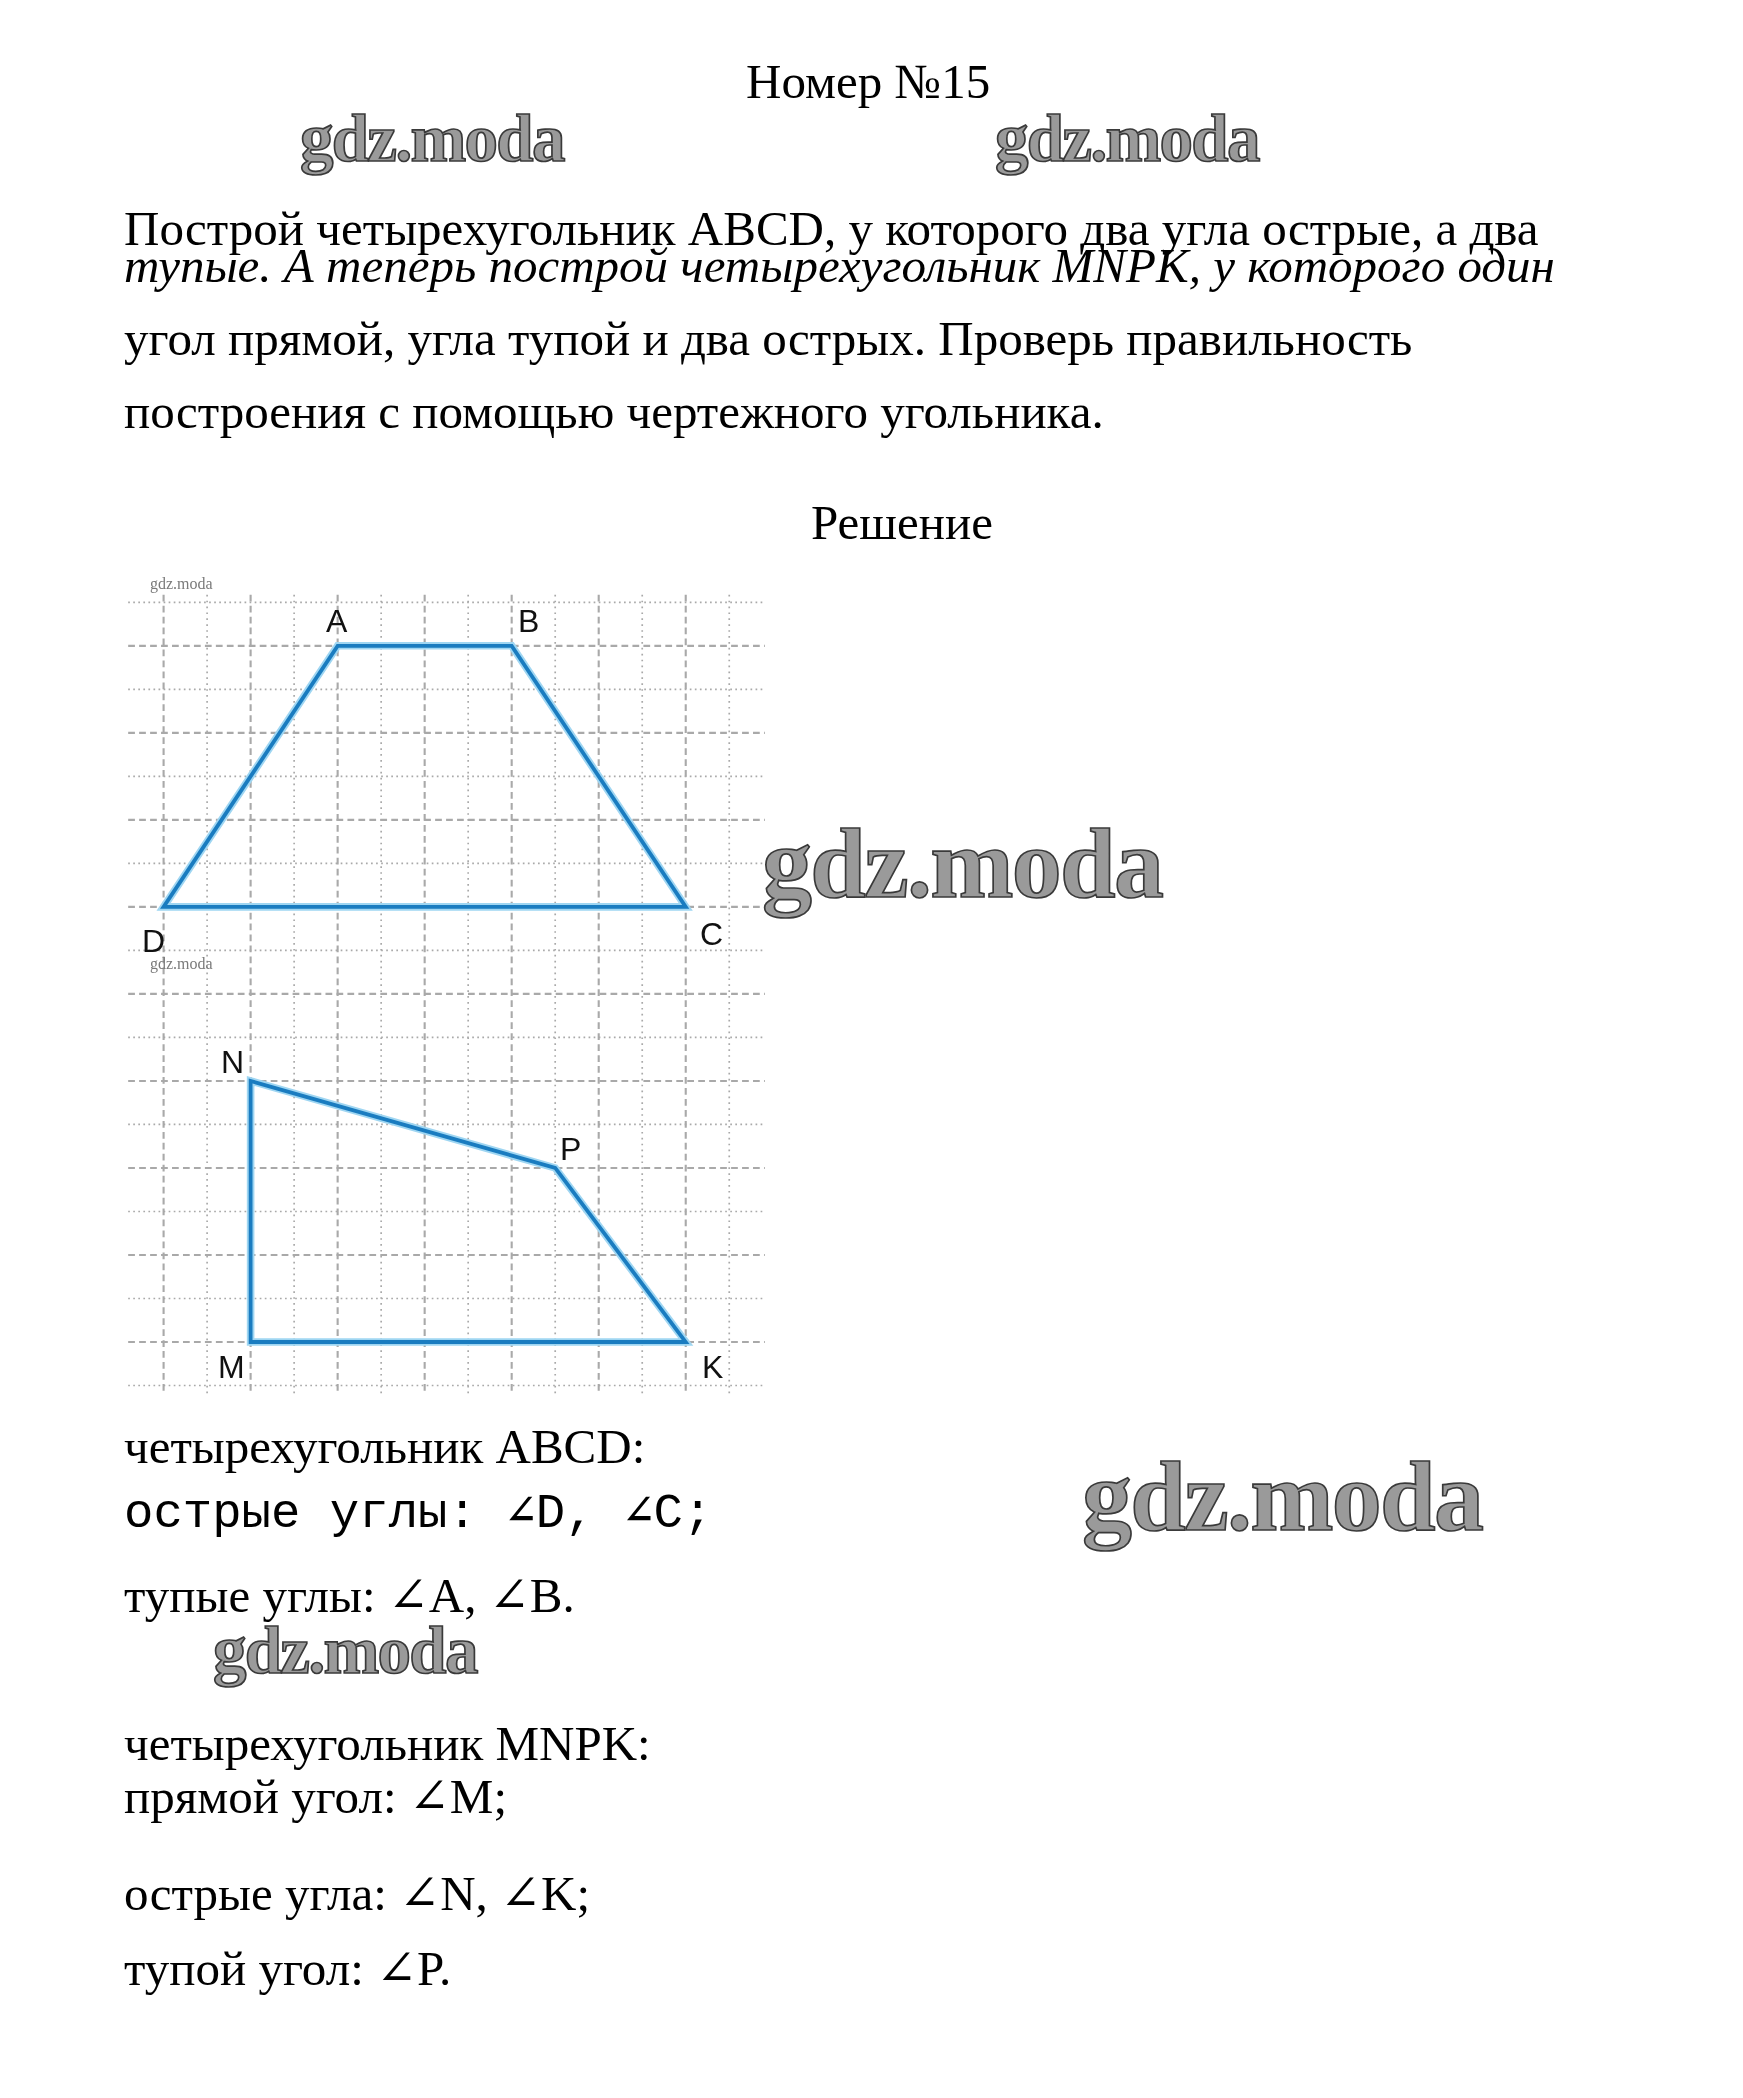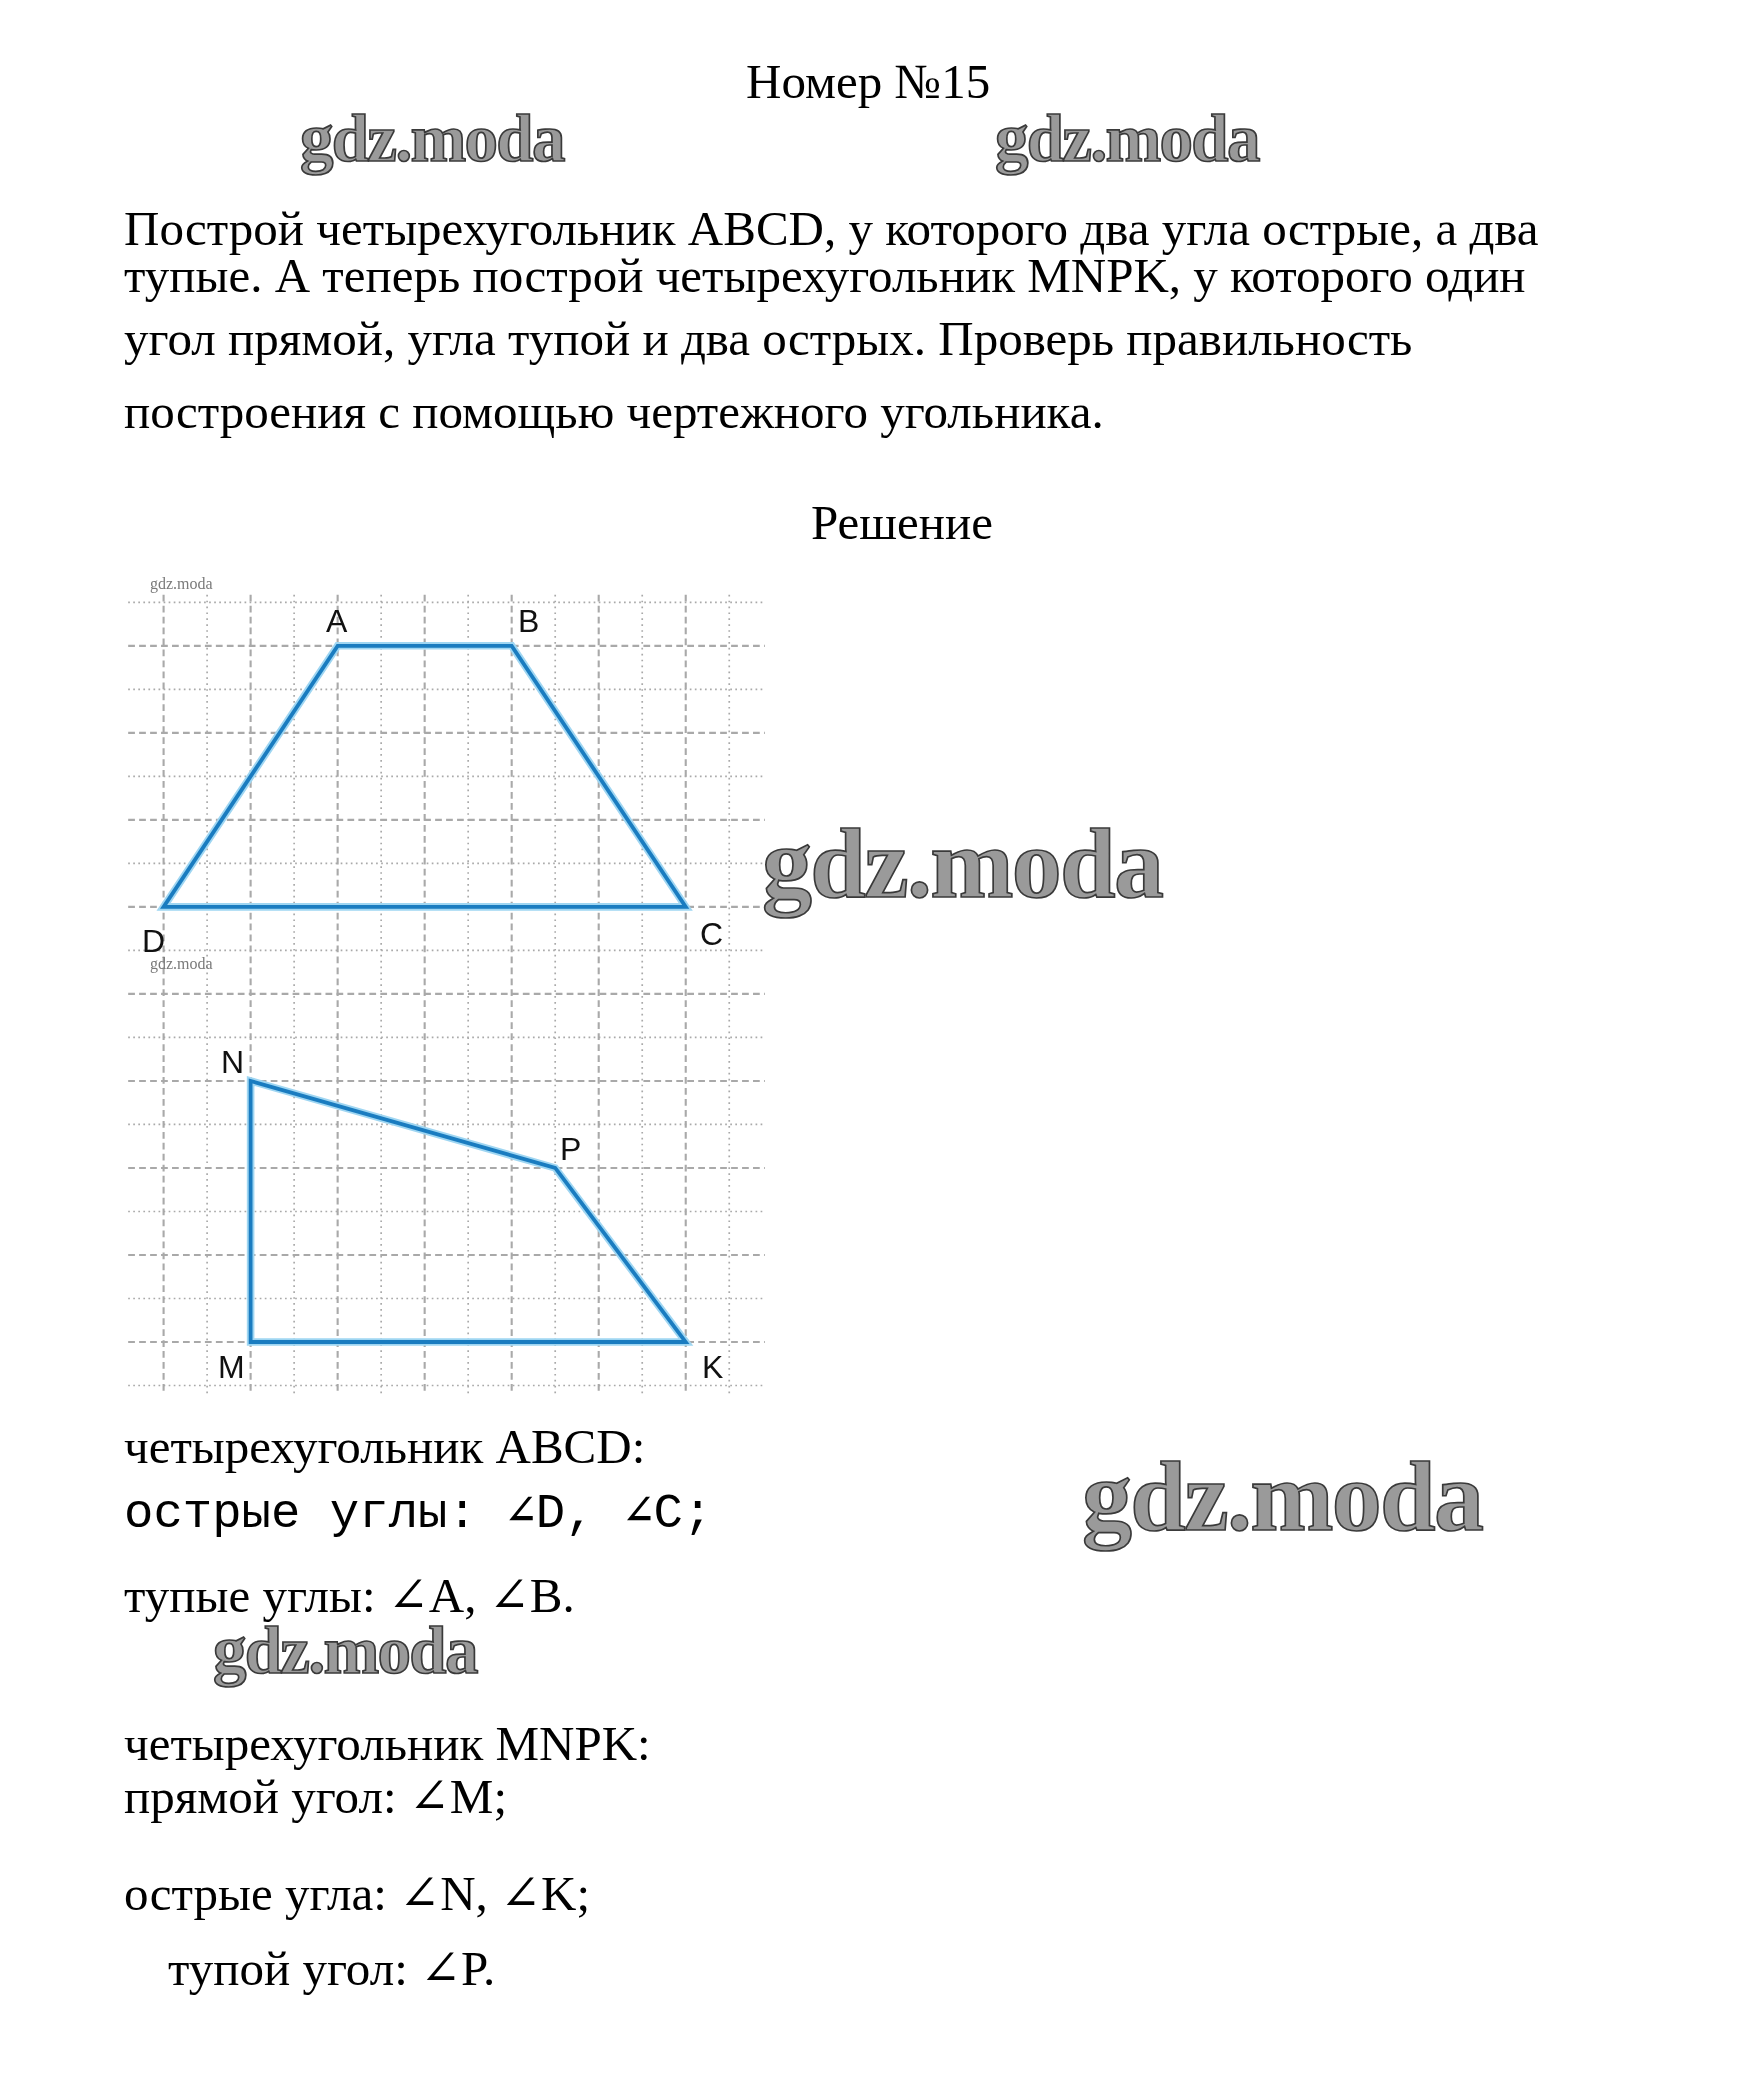--- a/index.html
+++ b/index.html
@@ -16,21 +16,21 @@
 </style>
 </head>
 <body>
 
 <div class="abs title" style="left:746px; top:57px;text-align:center;">Номер №15</div>
 
 <div class="abs wm" style="left:300px; top:105px; font-size:67px;">gdz.moda</div>
 <div class="abs wm" style="left:995px; top:105px; font-size:67px;">gdz.moda</div>
 
 <div class="abs para-line" style="top:169px;margin-top:35px;">Построй четырехугольник ABCD, у которого два угла острые, а два</div>
-<div class="abs para-line" style="top:251px;">тупые. А теперь построй четырехугольник MNPK, у которого один</div>
+<div class="abs para-line" style="top:241px;font-style:italic;">тупые. А теперь построй четырехугольник MNPK, у которого один</div>
 <div class="abs para-line" style="top:314px;">угол прямой, угла тупой и два острых. Проверь правильность</div>
 <div class="abs para-line" style="top:387px;">построения с помощью чертежного угольника.</div>
 
 <div class="abs solution" style="left:778px; top:498px;margin-left:33px;">Решение</div>
 
 <svg id="grid-svg" width="1743" height="1434" xmlns="http://www.w3.org/2000/svg" viewBox="0 0 2067 1700">
   <g id="grid-lines">
       <line x1="194" y1="705" x2="194" y2="1653" stroke="#a9a9a9" stroke-width="2.5" stroke-dasharray="8 5"></line>
       <line x1="245.6" y1="705" x2="245.6" y2="1653" stroke="#a9a9a9" stroke-width="2" stroke-dasharray="2 5"></line>
       <line x1="297.2" y1="705" x2="297.2" y2="1653" stroke="#a9a9a9" stroke-width="2.5" stroke-dasharray="8 5"></line>
@@ -91,14 +91,14 @@
 <div class="abs ans-line" style="top:1422px;">четырехугольник ABCD:</div>
 <div class="abs ans-line" style="top:1490px;font-family:Liberation Mono, monospace;">острые углы: ∠D, ∠C;</div>
 <div class="abs ans-line" style="top:1571px;">тупые углы: ∠A, ∠B.</div>
 
 <div class="abs wm" style="left:1082px; top:1447px; font-size:100px;">gdz.moda</div>
 <div class="abs wm" style="left:213px; top:1617px; font-size:67px;">gdz.moda</div>
 
 <div class="abs ans-line" style="top:1719px;">четырехугольник MNPK:</div>
 <div class="abs ans-line" style="top:1772px;">прямой угол: ∠M;</div>
 <div class="abs ans-line" style="top:1869px;">острые угла: ∠N, ∠K;</div>
-<div class="abs ans-line" style="top:1944px;margin-left:44px;">тупой угол: ∠P.</div>
+<div class="abs ans-line" style="top:1944px;">тупой угол: ∠P.</div>
 
 
 </body></html>

